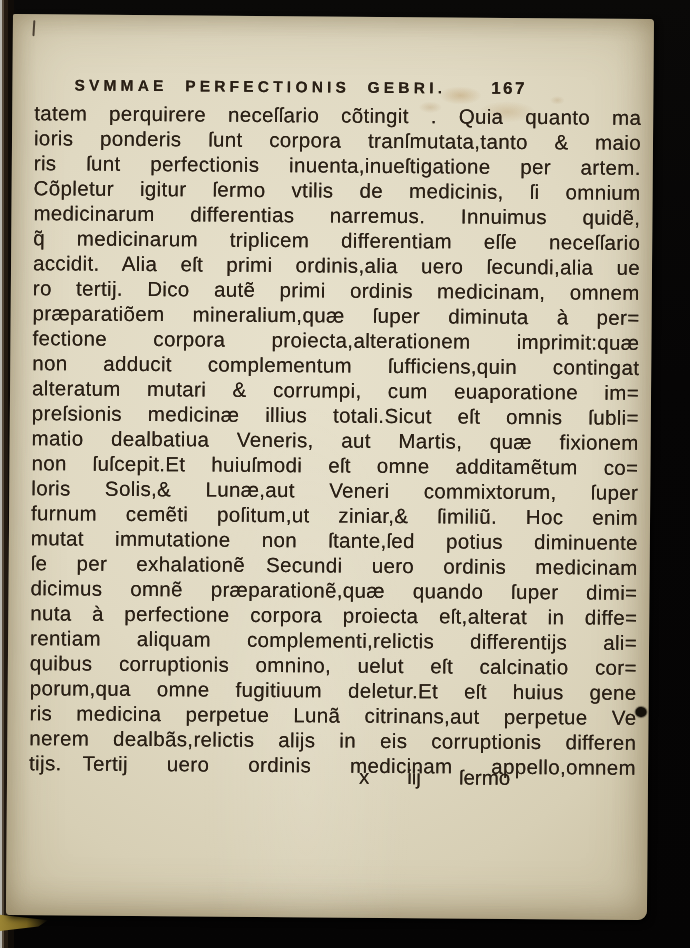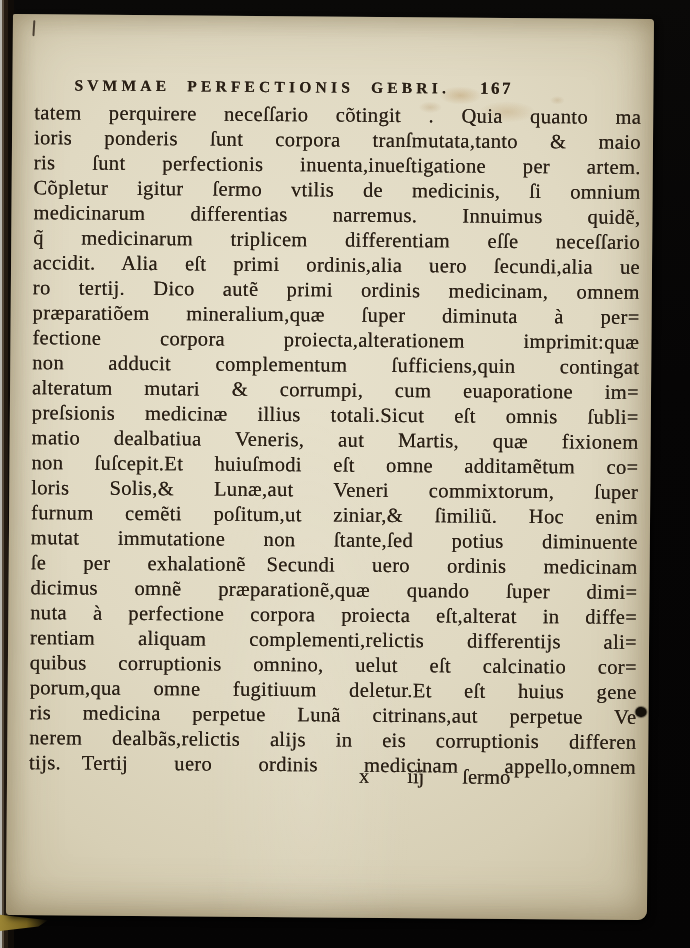--- a/index.html
+++ b/index.html
@@ -1,19 +1,19 @@
 <!DOCTYPE html>
 <html><head>
 <meta charset="utf-8">
 <style>
   html,body{margin:0;padding:0;background:#000;}
   .canvas{
     position:relative;width:690px;height:948px;overflow:hidden;
     background:linear-gradient(180deg,#0a0908 0%,#060505 40%,#050404 100%);
-    font-family:Liberation Serif, serif;
+    font-family:Liberation Sans, sans-serif;
   }
   .spine-strip{
     position:absolute;left:0;top:0;width:14px;height:948px;
     background:linear-gradient(90deg,#b8b6ae 0 2px,#55493a 2px 4px,#241b12 4px 8px,#100c08 8px 14px);
   }
   .bottom-sliver{
     position:absolute;left:0;top:913px;width:48px;height:18px;
     background:linear-gradient(90deg,#9a8434 0%,#77631f 55%,rgba(90,75,25,0) 100%);
     clip-path:polygon(0 10%,100% 40%,80% 75%,0 100%);
   }
@@ -46,21 +46,21 @@
   .running-head{
     position:absolute;left:0;top:61px;width:100%;
     display:flex;align-items:baseline;padding-left:62px;box-sizing:border-box;
     font-weight:bold;
   }
   .running-head .title{
     font-size:15.5px;letter-spacing:4.2px;word-spacing:9px;
     text-shadow:0 0 .5px rgba(42,32,22,.85);
   }
   .running-head .folio{
-    font-size:17px;margin-left:30px;letter-spacing:2.5px;
+    font-size:17px;margin-left:45px;letter-spacing:2.5px;
     text-shadow:0 0 .5px rgba(42,32,22,.85);
   }
   .text-block{
     position:absolute;left:22px;top:86px;width:607px;
   }
   .line{
     font-size:20.5px;line-height:25px;height:25px;
     text-align:justify;text-align-last:justify;text-justify:inter-word;
     letter-spacing:.35px;word-spacing:1px;
     text-shadow:0 0 .6px rgba(42,32,22,.9);

